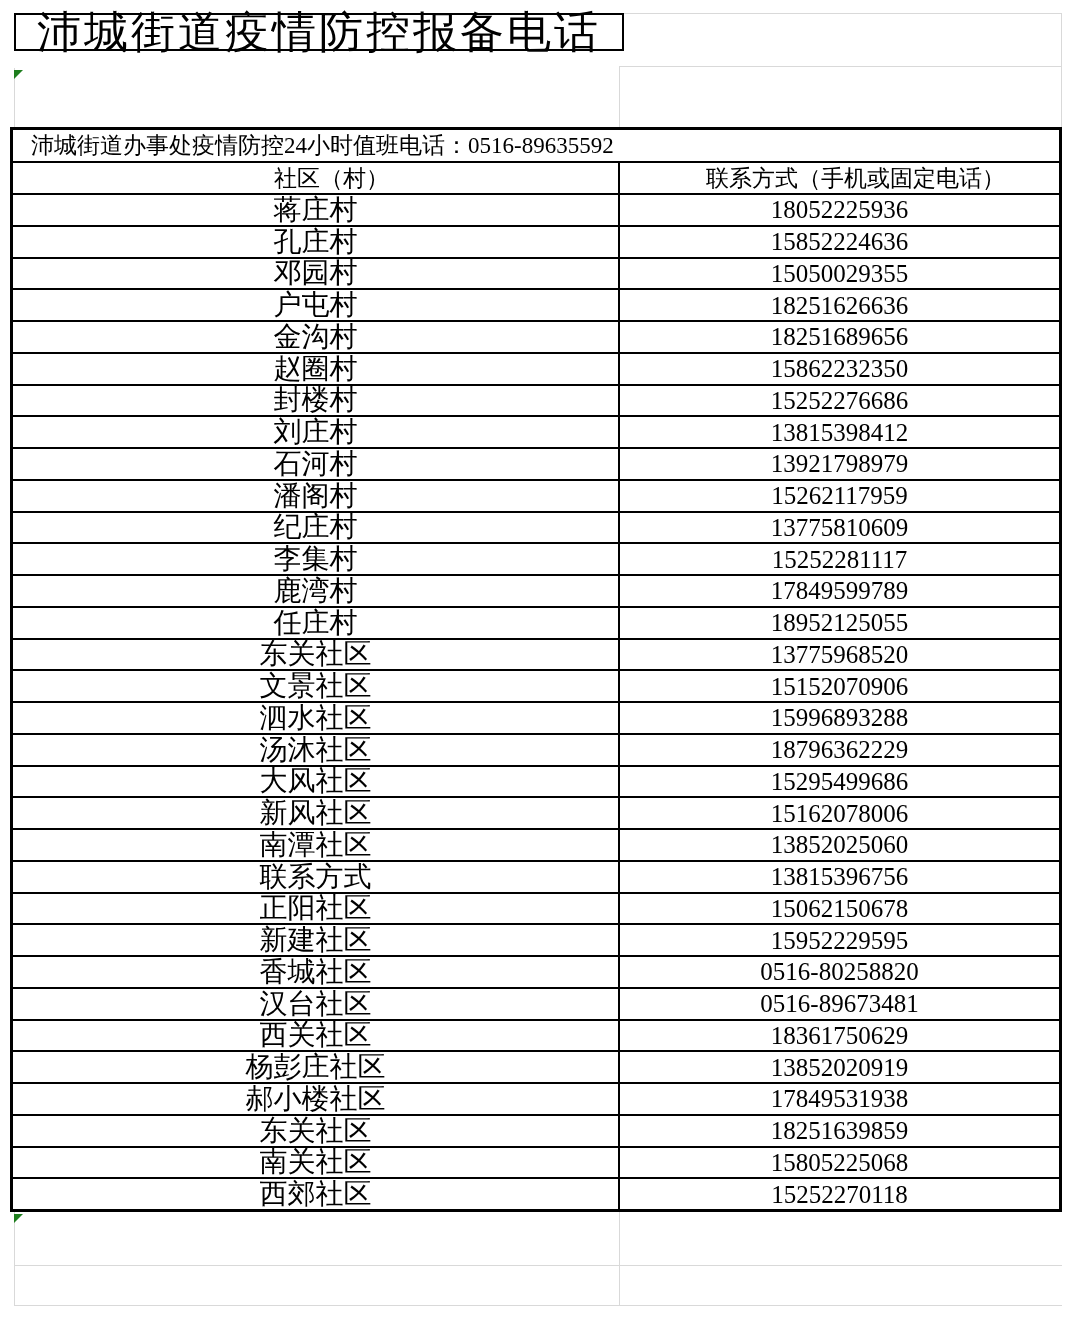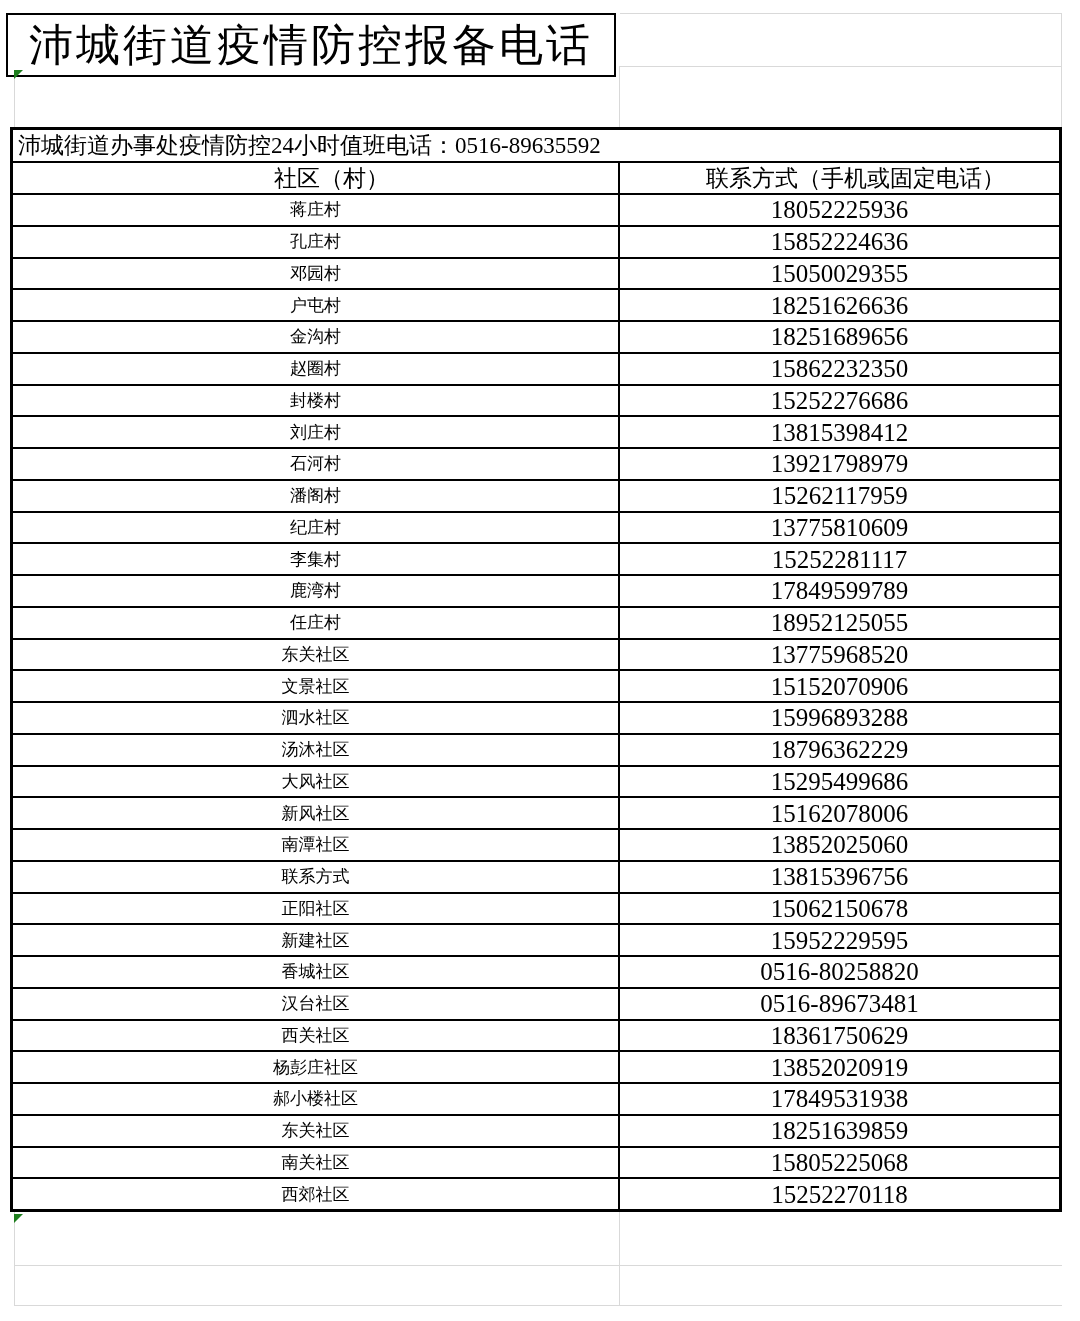--- a/index.html
+++ b/index.html
@@ -13,21 +13,21 @@
   body{
     width:1080px;height:1321px;
     background:var(--background);
     color:var(--text);
     font-family:"Liberation Serif","DejaVu Serif",serif;
     position:relative;overflow:hidden;
   }
   .gridline{position:absolute;background:var(--gridline);}
   
   .title-cell{
-    position:absolute;left:6px;top:13px;width:610px;height:64px;
+    position:absolute;left:14px;top:13px;width:610px;height:38px;
     box-sizing:border-box;border:2px solid var(--border);
     display:flex;align-items:center;justify-content:center;
     background:var(--background);
   }
   .title-cell span{
     font-size:44px;letter-spacing:3px;white-space:nowrap;
   }
   
   .err-marker{
     position:absolute;width:0;height:0;
@@ -38,30 +38,30 @@
   .err-marker.bottom{left:14px;top:1214px;}
   
   .phone-table{
     position:absolute;left:10px;top:127px;width:1052px;height:1085px;
     box-sizing:border-box;border:3px solid var(--border);
     display:flex;flex-direction:column;background:var(--background);
   }
   .row{display:flex;border-top:2px solid var(--border);box-sizing:border-box;min-height:0;}
   .row:first-child{border-top:none;}
   .merged-row{
-    flex:0 0 31px;align-items:flex-start;padding-left:5px;
+    flex:0 0 31px;align-items:flex-start;padding-left:18px;
     font-size:23px;white-space:nowrap;
   }
   .header-row{flex:0 0 32px;}
   .data-row{flex:1 1 0;}
   .cell{
     display:flex;align-items:center;justify-content:center;
     box-sizing:border-box;overflow:hidden;white-space:nowrap;
   }
-  .name-cell{flex:0 0 607px;border-right:2px solid var(--border);font-size:17px;}
+  .name-cell{flex:0 0 607px;border-right:2px solid var(--border);font-size:28px;}
   .phone-cell{flex:1 1 0;font-size:23px;}
   .data-row .phone-cell{font-size:25px;line-height:1;}
   .header-row .cell{font-size:23px;padding-left:32px;}
 </style>
 </head>
 <body>
 
 <div class="gridline" style="left:620px;top:13px;width:442px;height:1px;"></div>
 <div class="gridline" style="left:620px;top:66px;width:442px;height:1px;"></div>
 <div class="gridline" style="left:1061px;top:13px;width:1px;height:114px;"></div>

